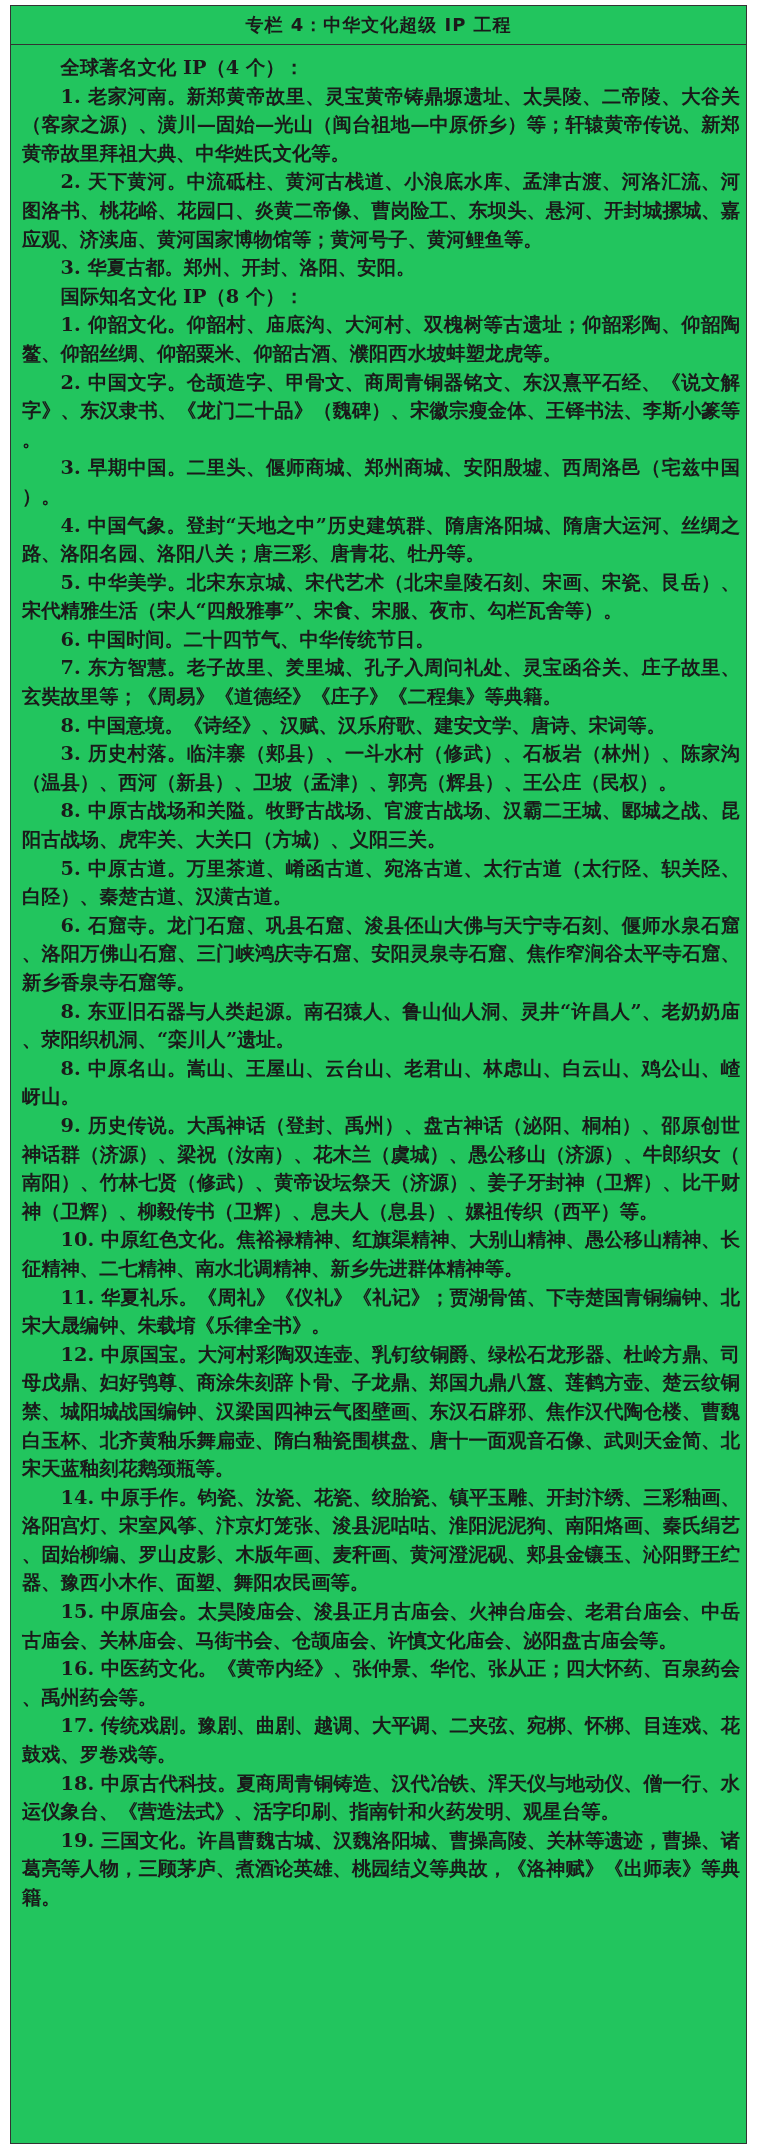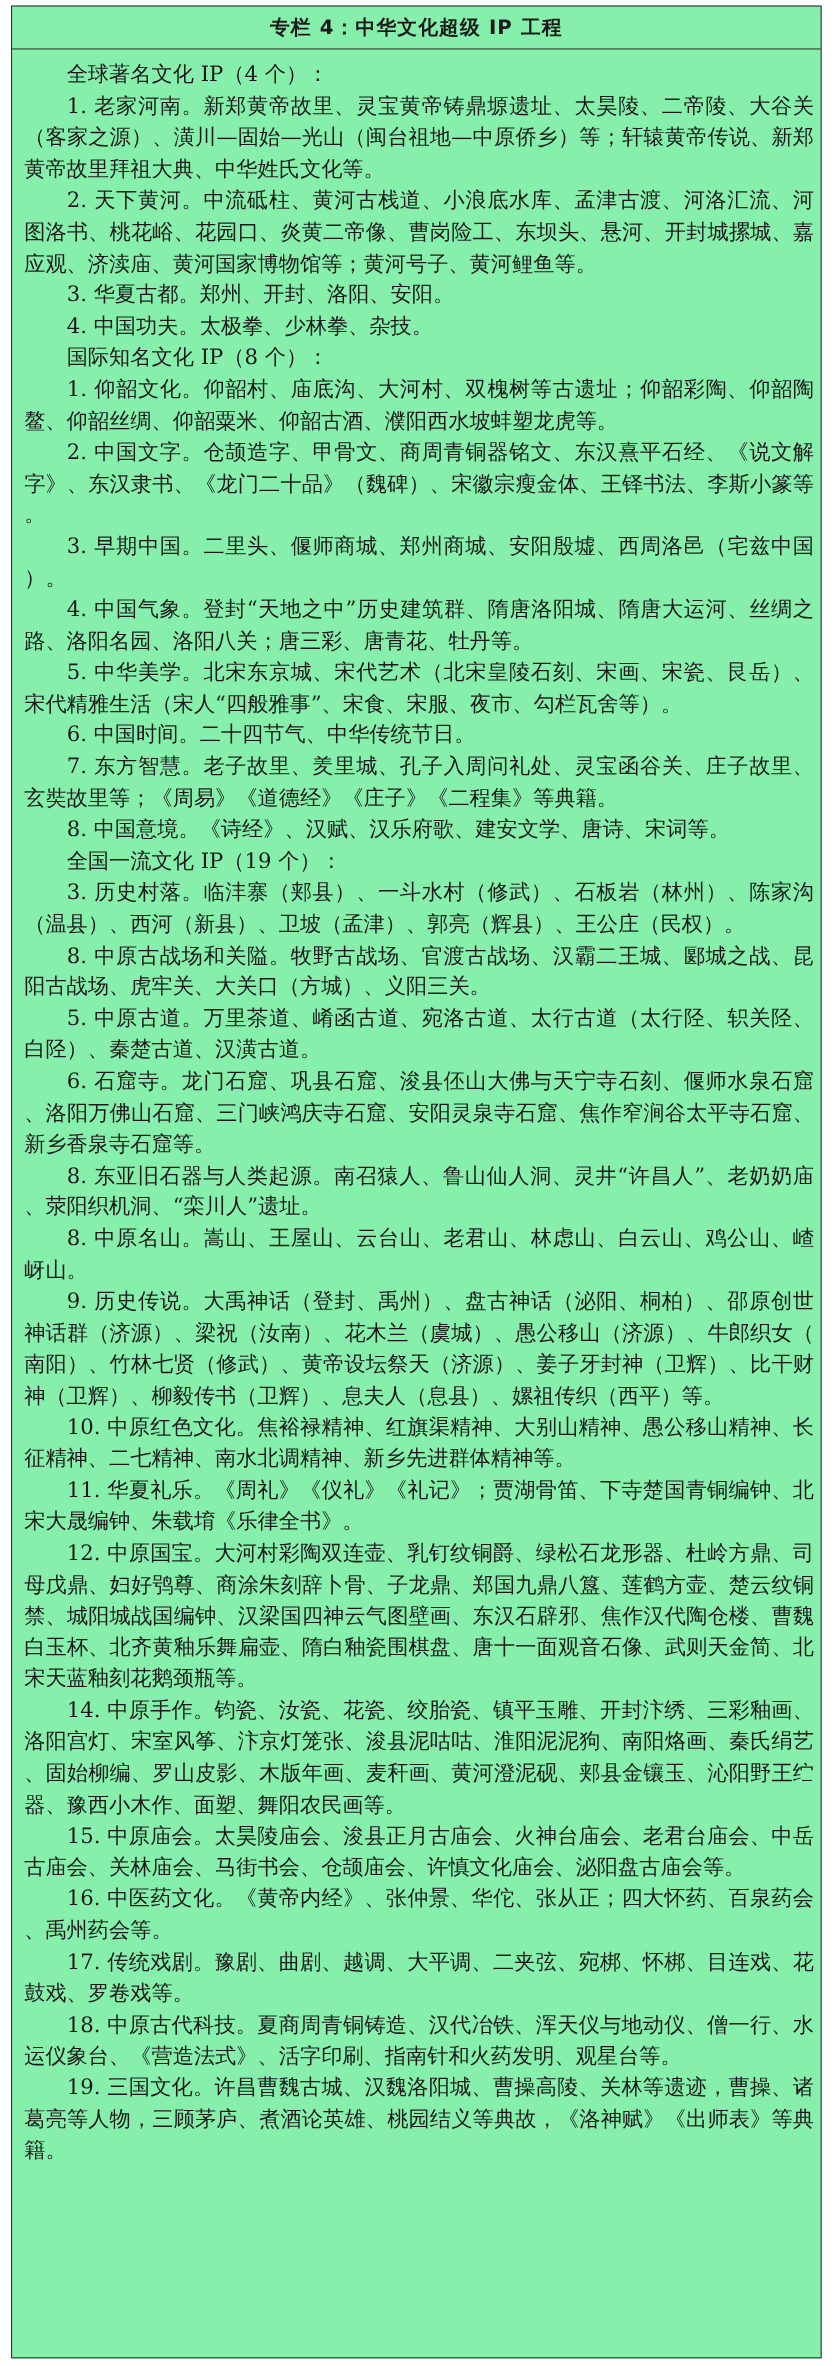--- a/index.html
+++ b/index.html
@@ -3,21 +3,21 @@
 <meta charset="utf-8">
 <style>
   html, body { margin: 0; padding: 0; background: #ffffff; }
   body { width: 760px; height: 2151px; position: relative; overflow: hidden; }
   .box {
     position: absolute;
     left: 10px; top: 5px;
     width: 737px; height: 2139px;
     border: 1.5px solid #333333;
     box-sizing: border-box;
-    background: #86efac;
+    background: #22c55e;
   }
   .box-header {
     height: 39px;
     border-bottom: 1.5px solid #333333;
     display: flex; align-items: center; justify-content: center;
     box-sizing: border-box;
   }
   .box-title {
     font-family: "DejaVu Sans", "Liberation Sans", sans-serif;
     font-weight: bold;
@@ -32,48 +32,47 @@
     line-height: 28.6px;
     color: #1a1a1a;
   }
   .para {
     margin: 0;
     text-indent: 2em;
     text-align: justify;
     text-justify: inter-character;
     word-break: break-all;
     line-break: anywhere;
+    font-weight: bold;
   }
 </style>
 </head>
 <body>
 
 <div class="box">
   <div class="box-header">
     <span class="box-title">专栏 4：中华文化超级 IP 工程</span>
   </div>
   <div class="box-body">
 
     <p class="para">全球著名文化 IP（4 个）：</p>
     <p class="para">1. 老家河南。新郑黄帝故里、灵宝黄帝铸鼎塬遗址、太昊陵、二帝陵、大谷关（客家之源）、潢川—固始—光山（闽台祖地—中原侨乡）等；轩辕黄帝传说、新郑黄帝故里拜祖大典、中华姓氏文化等。</p>
     <p class="para">2. 天下黄河。中流砥柱、黄河古栈道、小浪底水库、孟津古渡、河洛汇流、河图洛书、桃花峪、花园口、炎黄二帝像、曹岗险工、东坝头、悬河、开封城摞城、嘉应观、济渎庙、黄河国家博物馆等；黄河号子、黄河鲤鱼等。</p>
     <p class="para">3. 华夏古都。郑州、开封、洛阳、安阳。</p>
-    <p class="para">4. 中国功夫。太极拳、少林拳、杂技。</p>
 
     <p class="para">国际知名文化 IP（8 个）：</p>
     <p class="para">1. 仰韶文化。仰韶村、庙底沟、大河村、双槐树等古遗址；仰韶彩陶、仰韶陶鳌、仰韶丝绸、仰韶粟米、仰韶古酒、濮阳西水坡蚌塑龙虎等。</p>
     <p class="para">2. 中国文字。仓颉造字、甲骨文、商周青铜器铭文、东汉熹平石经、《说文解字》、东汉隶书、《龙门二十品》（魏碑）、宋徽宗瘦金体、王铎书法、李斯小篆等。</p>
     <p class="para">3. 早期中国。二里头、偃师商城、郑州商城、安阳殷墟、西周洛邑（宅兹中国）。</p>
     <p class="para">4. 中国气象。登封“天地之中”历史建筑群、隋唐洛阳城、隋唐大运河、丝绸之路、洛阳名园、洛阳八关；唐三彩、唐青花、牡丹等。</p>
     <p class="para">5. 中华美学。北宋东京城、宋代艺术（北宋皇陵石刻、宋画、宋瓷、艮岳）、宋代精雅生活（宋人“四般雅事”、宋食、宋服、夜市、勾栏瓦舍等）。</p>
     <p class="para">6. 中国时间。二十四节气、中华传统节日。</p>
     <p class="para">7. 东方智慧。老子故里、羑里城、孔子入周问礼处、灵宝函谷关、庄子故里、玄奘故里等；《周易》《道德经》《庄子》《二程集》等典籍。</p>
     <p class="para">8. 中国意境。《诗经》、汉赋、汉乐府歌、建安文学、唐诗、宋词等。</p>
 
-    <p class="para">全国一流文化 IP（19 个）：</p>
     <p class="para">3. 历史村落。临沣寨（郏县）、一斗水村（修武）、石板岩（林州）、陈家沟（温县）、西河（新县）、卫坡（孟津）、郭亮（辉县）、王公庄（民权）。</p>
     <p class="para">8. 中原古战场和关隘。牧野古战场、官渡古战场、汉霸二王城、郾城之战、昆阳古战场、虎牢关、大关口（方城）、义阳三关。</p>
     <p class="para">5. 中原古道。万里茶道、崤函古道、宛洛古道、太行古道（太行陉、轵关陉、白陉）、秦楚古道、汉潢古道。</p>
     <p class="para">6. 石窟寺。龙门石窟、巩县石窟、浚县伾山大佛与天宁寺石刻、偃师水泉石窟、洛阳万佛山石窟、三门峡鸿庆寺石窟、安阳灵泉寺石窟、焦作窄涧谷太平寺石窟、新乡香泉寺石窟等。</p>
     <p class="para">8. 东亚旧石器与人类起源。南召猿人、鲁山仙人洞、灵井“许昌人”、老奶奶庙、荥阳织机洞、“栾川人”遗址。</p>
     <p class="para">8. 中原名山。嵩山、王屋山、云台山、老君山、林虑山、白云山、鸡公山、嵖岈山。</p>
     <p class="para">9. 历史传说。大禹神话（登封、禹州）、盘古神话（泌阳、桐柏）、邵原创世神话群（济源）、梁祝（汝南）、花木兰（虞城）、愚公移山（济源）、牛郎织女（南阳）、竹林七贤（修武）、黄帝设坛祭天（济源）、姜子牙封神（卫辉）、比干财神（卫辉）、柳毅传书（卫辉）、息夫人（息县）、嫘祖传织（西平）等。</p>
     <p class="para">10. 中原红色文化。焦裕禄精神、红旗渠精神、大别山精神、愚公移山精神、长征精神、二七精神、南水北调精神、新乡先进群体精神等。</p>
     <p class="para">11. 华夏礼乐。《周礼》《仪礼》《礼记》；贾湖骨笛、下寺楚国青铜编钟、北宋大晟编钟、朱载堉《乐律全书》。</p>
     <p class="para">12. 中原国宝。大河村彩陶双连壶、乳钉纹铜爵、绿松石龙形器、杜岭方鼎、司母戊鼎、妇好鸮尊、商涂朱刻辞卜骨、子龙鼎、郑国九鼎八簋、莲鹤方壶、楚云纹铜禁、城阳城战国编钟、汉梁国四神云气图壁画、东汉石辟邪、焦作汉代陶仓楼、曹魏白玉杯、北齐黄釉乐舞扁壶、隋白釉瓷围棋盘、唐十一面观音石像、武则天金简、北宋天蓝釉刻花鹅颈瓶等。</p>

